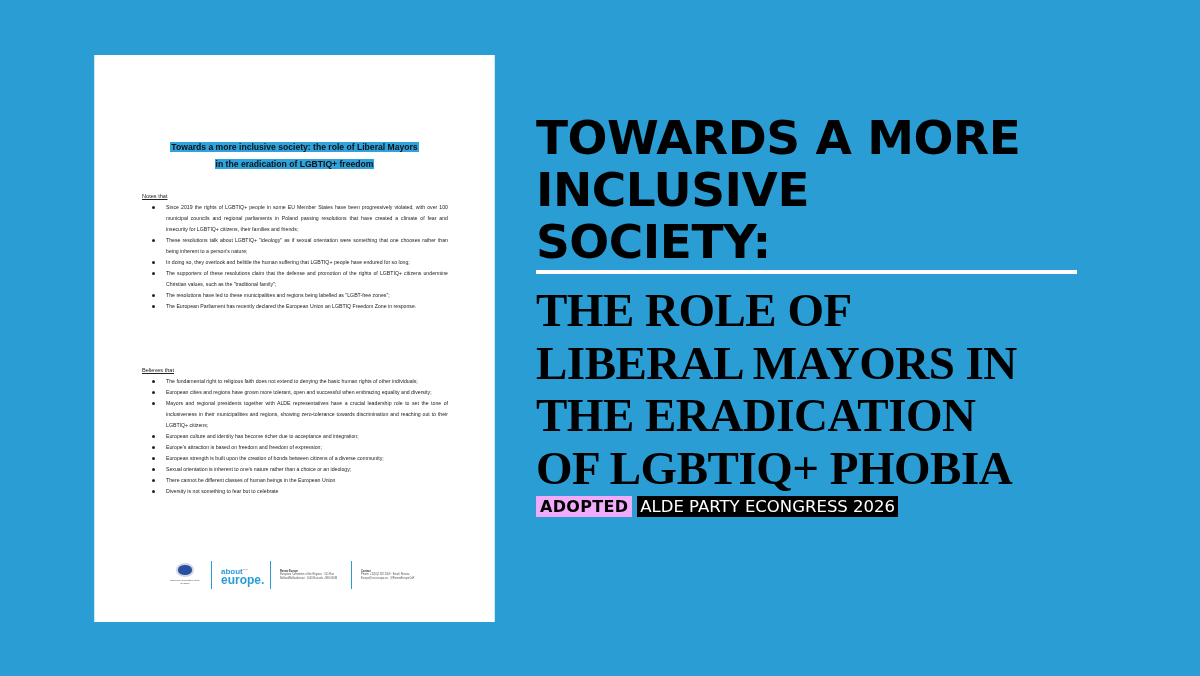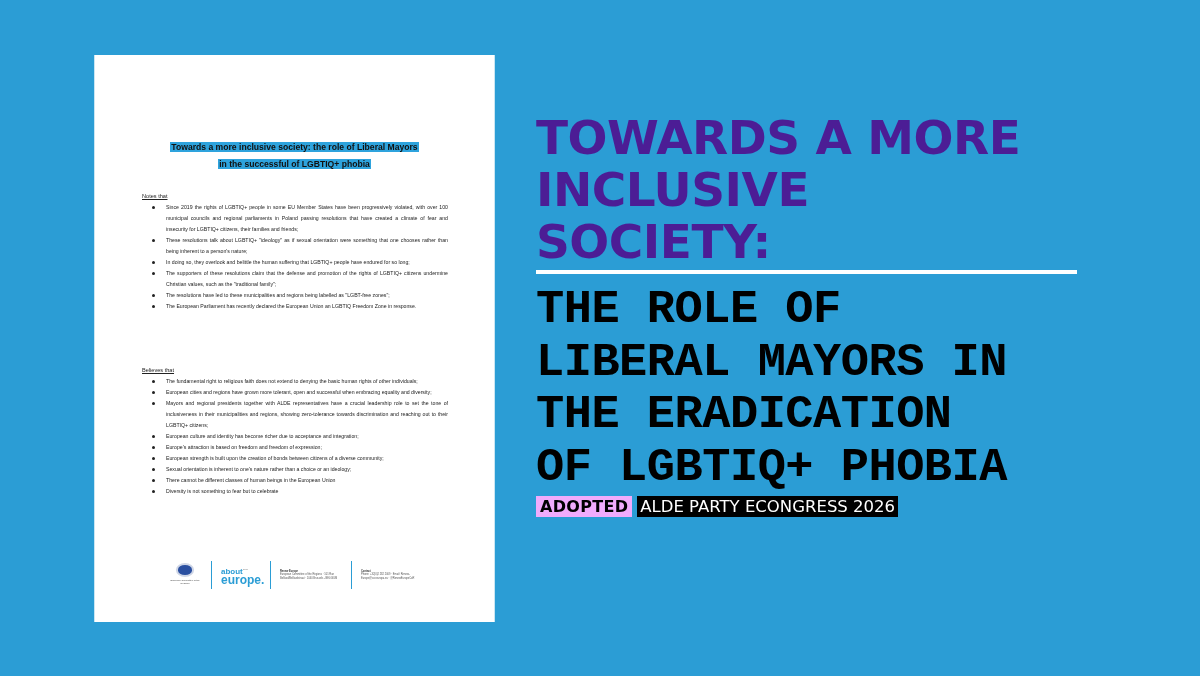--- a/index.html
+++ b/index.html
@@ -98,33 +98,33 @@
 
   
   .headline-top {
     position: absolute;
     left: 536px; top: 112px;
     font-family: "DejaVu Sans", sans-serif;
     font-weight: bold;
     font-size: 47px;
     line-height: 52px;
     letter-spacing: -0.5px;
-    color: #4c1d95;
+    color: #000000;
     white-space: pre-line;
   }
   .divider-line {
     position: absolute;
     left: 536px; top: 270px;
     width: 541px; height: 4px;
     background: #ffffff;
   }
   .headline-bottom {
     position: absolute;
     left: 536px; top: 284px;
-    font-family: Liberation Mono, monospace;
+    font-family: Liberation Serif, serif;
     font-weight: bold;
     font-size: 47px;
     line-height: 52.5px;
     letter-spacing: -0.5px;
     color: #000000;
     white-space: pre-line;
   }
   .tag-row {
     position: absolute;
     left: 536px; top: 496px;
@@ -147,21 +147,21 @@
     line-height: 21px;
     padding: 0 3px 0 3px;
   }
 </style>
 </head>
 <body>
 
 <div class="doc-page">
   <div class="doc-title">
     <span>Towards a more inclusive society: the role of Liberal Mayors</span><br>
-    <span>in the successful of LGBTIQ+ phobia</span>
+    <span>in the eradication of LGBTIQ+ freedom</span>
   </div>
 
   <div class="doc-section" style="top:137px;">
     <div class="section-head">Notes that</div>
     <ul class="bullets">
       <li>Since 2019 the rights of LGBTIQ+ people in some EU Member States have been progressively violated, with over 100 municipal councils and regional parliaments in Poland passing resolutions that have created a climate of fear and insecurity for LGBTIQ+ citizens, their families and friends;</li>
       <li>These resolutions talk about LGBTIQ+ "ideology" as if sexual orientation were something that one chooses rather than being inherent to a person's nature;</li>
       <li>In doing so, they overlook and belittle the human suffering that LGBTIQ+ people have endured for so long;</li>
       <li>The supporters of these resolutions claim that the defense and promotion of the rights of LGBTIQ+ citizens undermine Christian values, such as the "traditional family";</li>
       <li>The resolutions have led to these municipalities and regions being labelled as "LGBT-free zones";</li>

